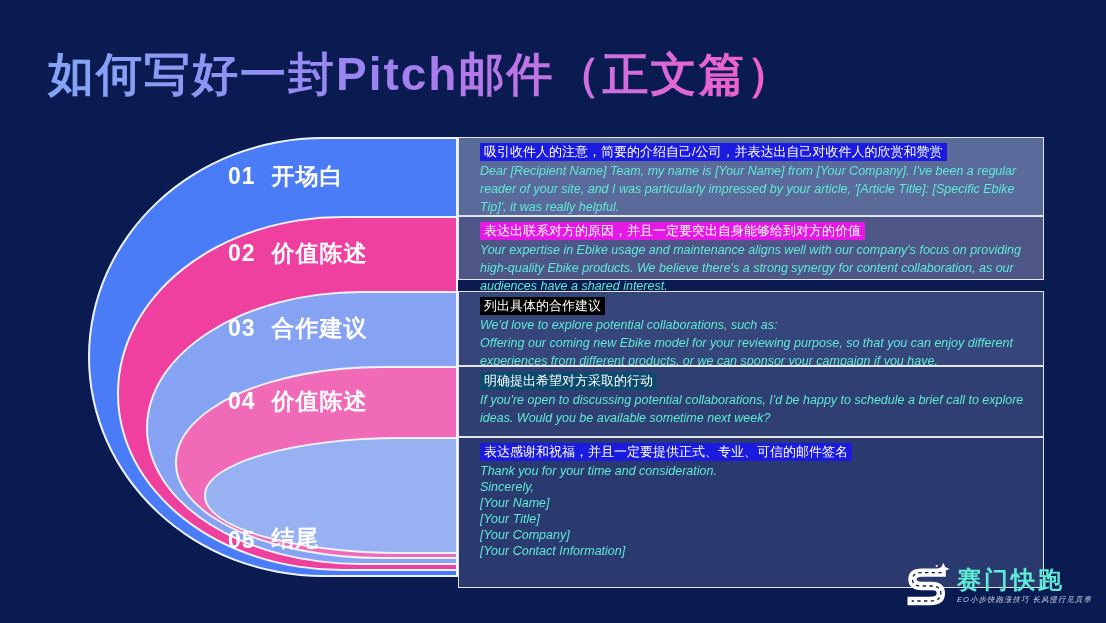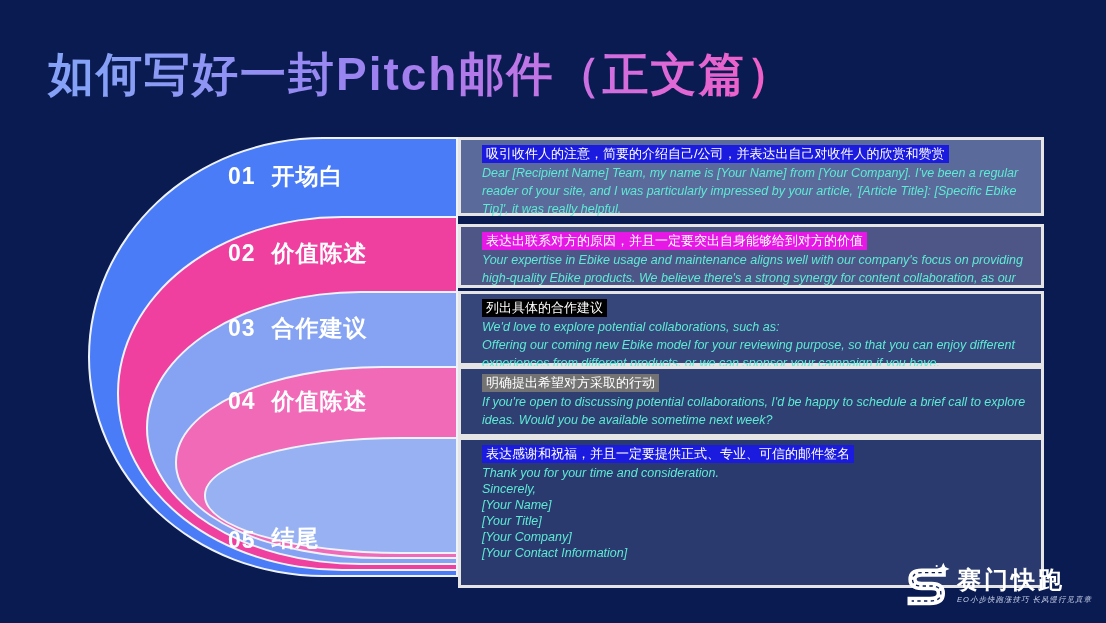--- a/index.html
+++ b/index.html
@@ -32,36 +32,36 @@
   .step-label{position:absolute;left:228px;display:flex;align-items:center;gap:16px;
     z-index:10;color:#ffffff;font-size:23px;font-weight:700;letter-spacing:1px;}
   .step-label .num{font-weight:700;}
   .step-label.l1{top:137px;height:79px;}
   .step-label.l2{top:216px;height:75px;}
   .step-label.l3{top:291px;height:75px;}
   .step-label.l4{top:366px;height:71px;}
   .step-label.l5{top:437px;height:117px;align-items:flex-end;}
   
   .panel{position:absolute;left:458px;width:586px;box-sizing:border-box;
-    border:3px solid #e5e5e5;padding:4px 12px 13px 21px;z-index:6;}
+    border:1px solid #e5e5e5;padding:4px 12px 13px 21px;z-index:6;}
   .panel.p1{top:137px;height:79px;}
-  .panel.p2{top:224px;height:64px;}
+  .panel.p2{top:216px;height:64px;}
   .panel.p3{top:291px;height:75px;}
   .panel.p4{top:366px;height:71px;}
   .panel.p5{top:437px;height:151px;}
   .heading{line-height:1.1;}
   .hl{display:inline-block;color:#ffffff;font-size:13px;font-weight:500;
       padding:1px 4px;line-height:1.25;}
   .pbody{color:#5eead4;font-style:italic;font-size:12.5px;line-height:1.42;
       margin-top:2px;white-space:pre-line;}
   .panel.p5 .pbody{line-height:1.28;}
   
   .brand{position:absolute;right:14px;bottom:13px;display:flex;align-items:center;gap:7px;z-index:20;}
   .brand-text{display:flex;flex-direction:column;align-items:flex-start;}
-  .brand-name{color:#ffffff;font-size:24px;font-weight:800;letter-spacing:3px;line-height:1.05;}
+  .brand-name{color:#5eead4;font-size:24px;font-weight:800;letter-spacing:3px;line-height:1.05;}
   .brand-tagline{color:#c9d2ea;font-size:7.5px;letter-spacing:1px;margin-top:2px;font-style:italic;}
 </style>
 </head>
 <body>
 
 <div id="slide">
 
   <div class="title">如何写好一封Pitch邮件（正文篇）</div>
 
   <div>
@@ -101,21 +101,21 @@
       <div class="panel p2" style="background: rgb(78, 86, 136);">
         <div class="heading"><span class="hl" style="background: rgb(229, 24, 229);">表达出联系对方的原因，并且一定要突出自身能够给到对方的价值</span></div>
         <div class="pbody">Your expertise in Ebike usage and maintenance aligns well with our company's focus on providing high-quality Ebike products. We believe there's a strong synergy for content collaboration, as our audiences have a shared interest.</div>
       </div>
       <div class="panel p3" style="background: rgb(54, 69, 122);">
         <div class="heading"><span class="hl" style="background: #000000;">列出具体的合作建议</span></div>
         <div class="pbody">We'd love to explore potential collaborations, such as:
 Offering our coming new Ebike model for your reviewing purpose, so that you can enjoy different experiences from different products, or we can sponsor your campaign if you have.</div>
       </div>
       <div class="panel p4" style="background: rgb(47, 63, 114);">
-        <div class="heading"><span class="hl" style="background: #737373;">明确提出希望对方采取的行动</span></div>
+        <div class="heading"><span class="hl" style="background: #0c4a6e;">明确提出希望对方采取的行动</span></div>
         <div class="pbody">If you're open to discussing potential collaborations, I'd be happy to schedule a brief call to explore ideas. Would you be available sometime next week?</div>
       </div>
       <div class="panel p5" style="background: rgb(43, 58, 110);">
         <div class="heading"><span class="hl" style="background: rgb(27, 27, 224);">表达感谢和祝福，并且一定要提供正式、专业、可信的邮件签名</span></div>
         <div class="pbody">Thank you for your time and consideration.
 Sincerely,
 [Your Name]
 [Your Title]
 [Your Company]
 [Your Contact Information]</div>

